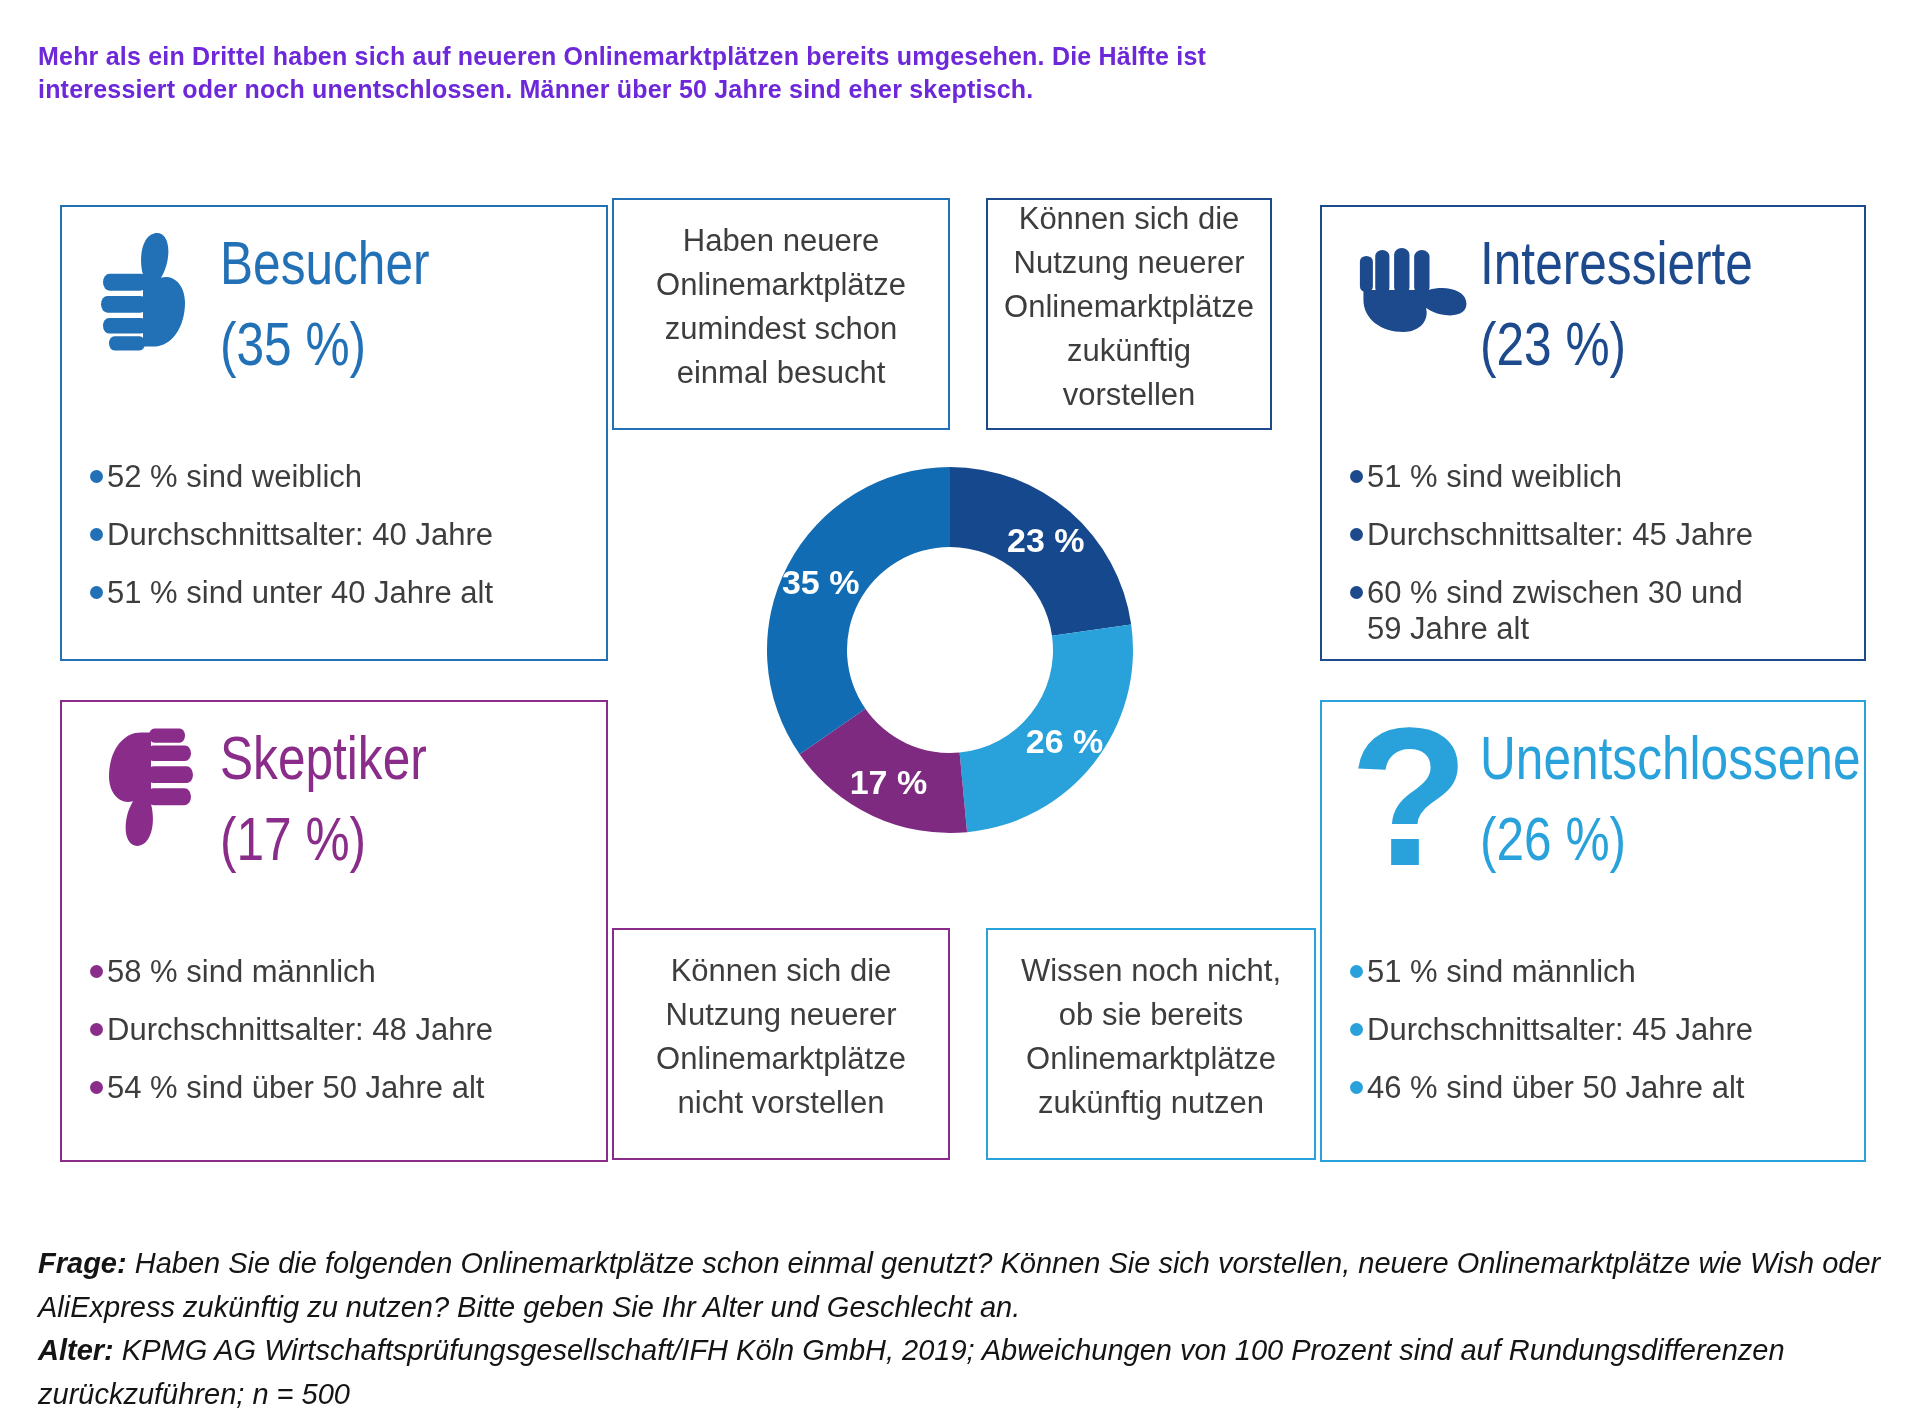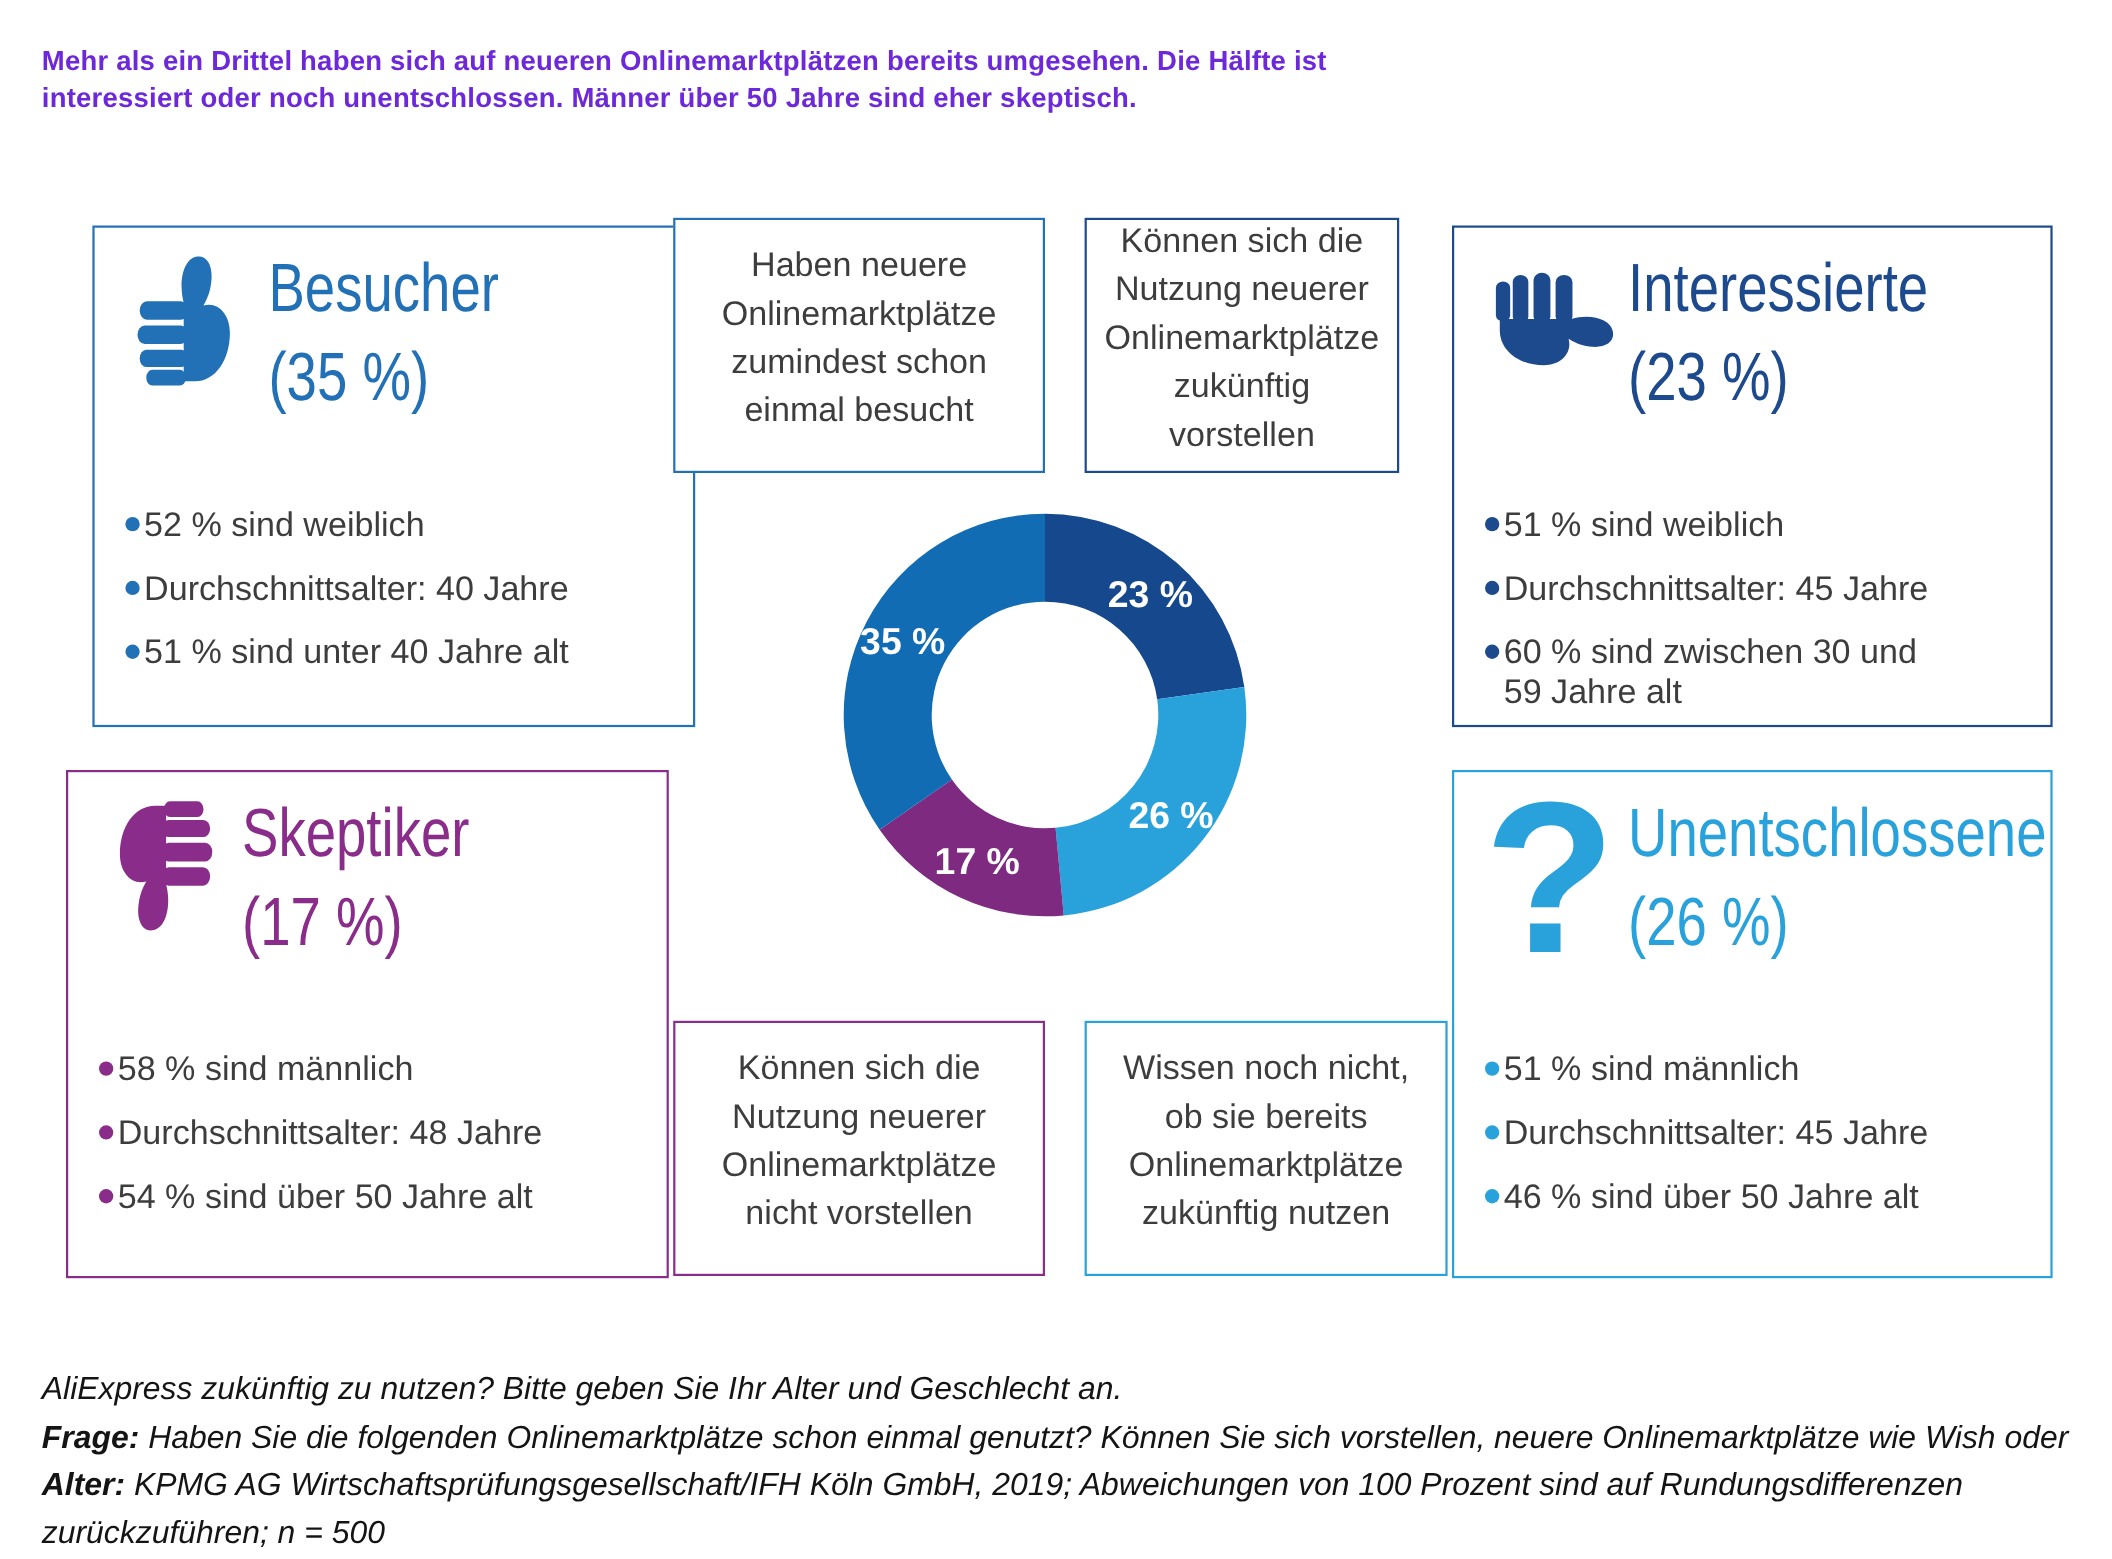--- a/index.html
+++ b/index.html
@@ -11,21 +11,21 @@
     --purple:#7d2a80;--purple-acc:#8a2c8a;
     --lblue:#29a2dc;--lblue-acc:#29a2dc;
     --txt:#3d3d3d;
   }
   .page-title{
     position:absolute;left:38px;top:40px;width:1800px;
     font-size:25px;font-weight:bold;line-height:1.33;color:#6d28d9;letter-spacing:.2px;
   }
   
   .seg-box{position:absolute;border:2px solid;background:#fff;box-sizing:border-box;}
-  #box-besucher{left:60px;top:205px;width:548px;height:456px;border-color:var(--blue-acc);margin-left:24px;}
+  #box-besucher{left:60px;top:205px;width:548px;height:456px;border-color:var(--blue-acc);}
   #box-interessierte{left:1320px;top:205px;width:546px;height:456px;border-color:var(--navy-acc);}
   #box-skeptiker{left:60px;top:700px;width:548px;height:462px;border-color:var(--purple-acc);}
   #box-unentschlossene{left:1320px;top:700px;width:546px;height:462px;border-color:var(--lblue-acc);}
 
   .seg-header{display:flex;align-items:flex-start;padding:20px 10px 0 26px;gap:14px;}
   .icon-wrap{width:118px;height:150px;flex:none;display:flex;align-items:flex-start;justify-content:center;}
   .icon-wrap svg{display:block;}
   .rot90{transform:rotate(90deg) translate(8px,-6px);}
   .rot180{transform:rotate(180deg);}
   .seg-title{
@@ -224,17 +224,17 @@
       <path d="M366.2102435335995,159.46869297326208 A183,183 0 0 1 202.05180594958512,367.2038306783304 L194.5974645508594,287.5518828408089 A103,103 0 0 0 286.99265073202594,170.62992008877592 Z" fill="#29a2dc"></path>
       <text x="299.55076272596943" y="287.52139392927313" class="slice-label">26 %</text>
       <path d="M202.05180594958512,367.2038306783304 A183,183 0 0 1 34.643116790466735,289.3159032531223 L100.37290180009877,243.71332259601968 A103,103 0 0 0 194.5974645508594,287.5518828408089 Z" fill="#7d2a80"></path>
       <text x="123.41208531893898" y="329.37419977185266" class="slice-label">17 %</text>
       <path d="M34.643116790466735,289.3159032531223 A183,183 0 0 1 184.99999999999994,2 L184.99999999999997,82 A103,103 0 0 0 100.37290180009877,243.71332259601968 Z" fill="#116cb4"></path>
       <text x="55.64234151762602" y="129.30512433014226" class="slice-label">35 %</text>
     </svg>
 </div>
 
 <div class="footer">
+  <div><b>Frage:</b> <span>Haben Sie die folgenden Onlinemarktplätze schon einmal genutzt? Können Sie sich vorstellen, neuere Onlinemarktplätze wie Wish oder</span></div>
   <div>AliExpress zukünftig zu nutzen? Bitte geben Sie Ihr Alter und Geschlecht an.</div>
-  <div><b>Frage:</b> <span>Haben Sie die folgenden Onlinemarktplätze schon einmal genutzt? Können Sie sich vorstellen, neuere Onlinemarktplätze wie Wish oder</span></div>
   <div><b>Alter:</b> <span>KPMG AG Wirtschaftsprüfungsgesellschaft/IFH Köln GmbH, 2019; Abweichungen von 100 Prozent sind auf Rundungsdifferenzen</span></div>
   <div>zurückzuführen; n = 500</div>
 </div>
 
 </body></html>

